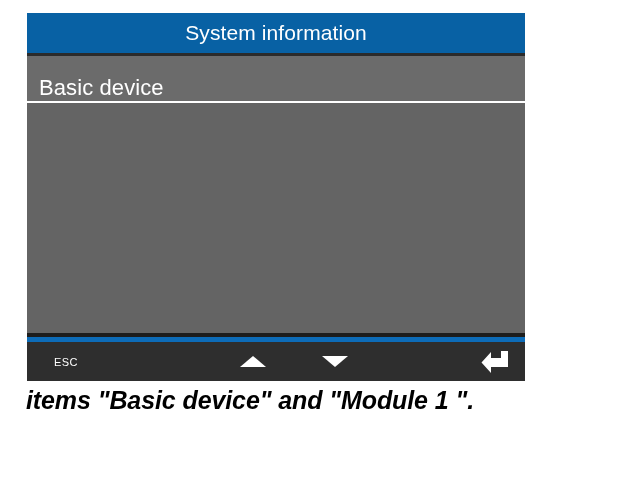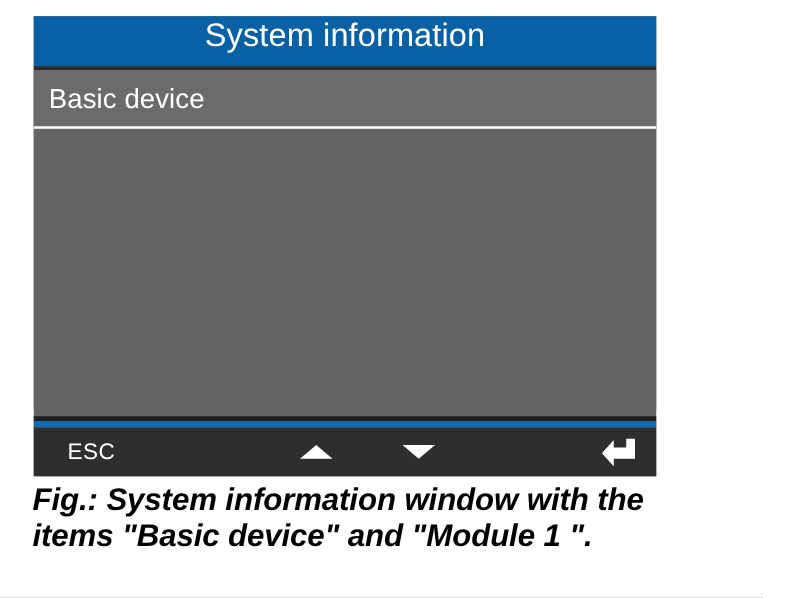--- a/index.html
+++ b/index.html
@@ -29,22 +29,23 @@
 
   
   #title-bar {
     position: absolute;
     left: 0;
     top: 0;
     width: 100%;
     height: 40px;
     background: #0861A4;
     color: #ffffff;
-    font-size: 26px;
+    font-size: 21px;
     display: flex;
+    align-items: center;
     justify-content: center;
     letter-spacing: 0.1px;
     box-sizing: border-box;
   }
   #title-bar-underline {
     position: absolute;
     left: 0;
     top: 40px;
     width: 100%;
     height: 3px;
@@ -58,21 +59,21 @@
     top: 43px;
     width: 100%;
     height: 272px;
     background: #646464;
   }
   .menu-row {
     position: relative;
     height: 47px;
     box-sizing: border-box;
     display: flex;
-    align-items: center;
+    align-items: flex-end;
     padding-left: 12px;
     color: #ffffff;
     font-size: 22px;
     border-bottom: 2px solid #ffffff;
     letter-spacing: 0.1px;
   }
   .menu-row.normal { background: #6b6b6b; }
   .menu-row.selected { background: #0861A4; }
 
   
@@ -103,21 +104,21 @@
     background: #2e2e2e;
   }
   #toolbar-esc {
     position: absolute;
     left: 27px;
     top: 0;
     height: 100%;
     display: flex;
     align-items: center;
     color: #ffffff;
-    font-size: 18px;
+    font-size: 11px;
     letter-spacing: 0.4px;
   }
   .tb-icon {
     position: absolute;
     top: 0;
     height: 100%;
     display: flex;
     align-items: center;
     justify-content: center;
   }
@@ -184,15 +185,14 @@
     <div class="tb-icon" id="toolbar-enter">
       <svg width="30" height="26" viewBox="0 0 30 26">
         <path d="M28 2 L28 18 L11 18 L11 24 L1.5 13.5 L11 3 L11 9 L21 9 L21 2 Z" fill="#ffffff"></path>
       </svg>
     </div>
   </div>
 
 </div>
 
 <div id="caption">
-  <div>Fig.: System information window with the</div>
   <div>items "Basic device" and "Module 1 ".</div>
 </div>
 
 </body></html>

